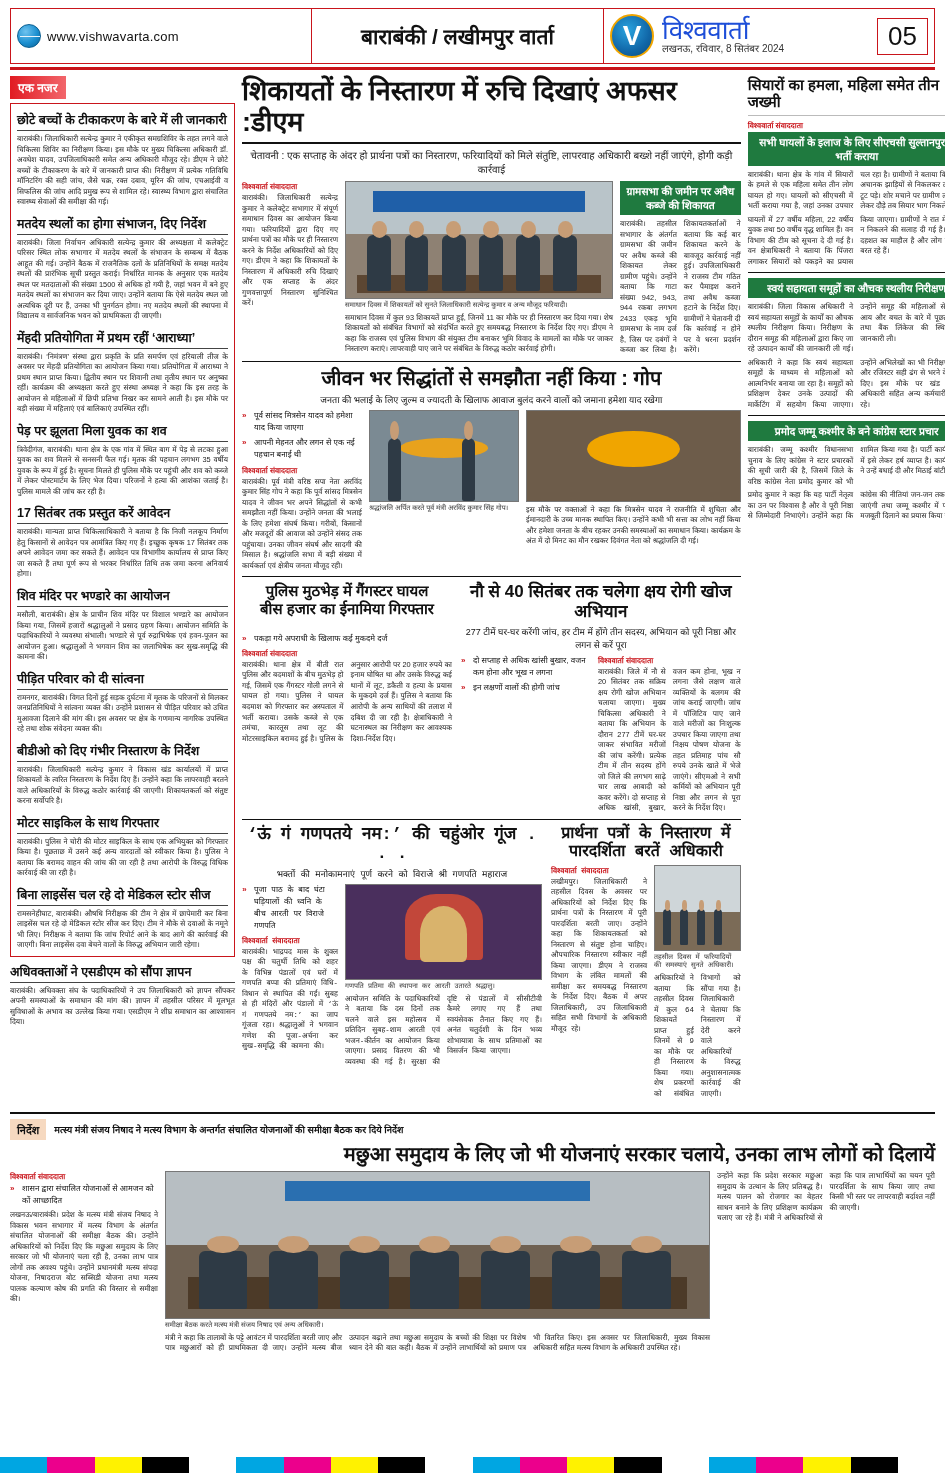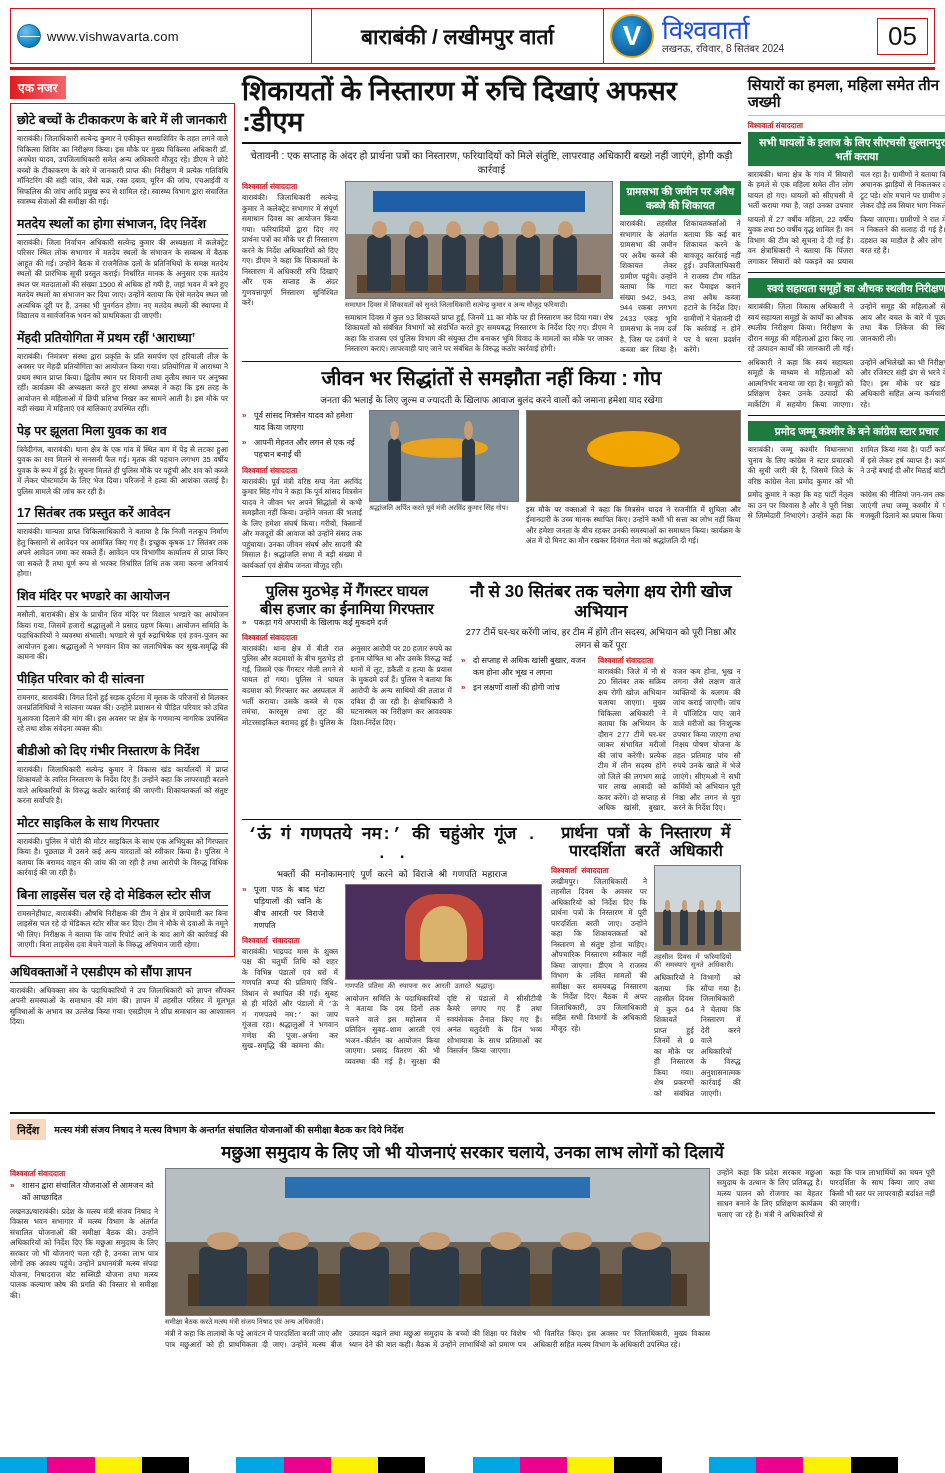--- a/index.html
+++ b/index.html
@@ -110,21 +110,21 @@
   .thin-rule { border-top:1px solid #bbb; margin:4px 0; }
   .two { column-count:2; column-gap:7px; }
   .three { column-count:3; column-gap:7px; }
 
   
   .bottom { margin-top:6px; }
   .bot-grid { display:grid; grid-template-columns: 148px 1fr 218px; gap:7px; }
   .tagbox { background:#f6d9c0; padding:3px 7px; font-size:11px; font-weight:bold; display:inline-block; }
   .tagrow { display:flex; align-items:center; gap:8px; }
   .tagrow .lead { font-size: 9.5px; font-weight:bold; }
-  .hdl-bot { font-size: 17px; font-weight:bold; text-align:center; line-height:1.15; margin:3px 0 5px; }
+  .hdl-bot { font-size: 20px; font-weight:bold; text-align:right; line-height:1.15; margin:3px 0 5px; }
 
   
   .cmyk { position:absolute; left:0; right:0; bottom:0; height:16px; display:flex; }
   .cmyk span { flex:1; }
   .p-sky { position:absolute; left:0; right:0; top:0; height:45%; background:#b9c4c9; }
   .p-floor { position:absolute; left:0; right:0; bottom:0; height:55%; background:#8e8173; }
   .p-person {
     position:absolute; bottom:6%; width:9%; height:48%;
     background:#2e3a45; border-radius:6px 6px 2px 2px;
   }
@@ -264,28 +264,28 @@
           </div>
         </div>
       </div>
 
       <div class="dark-rule"></div>
 
       <div style="display:grid; grid-template-columns: 210px 1fr; gap:9px;">
         <div>
           <div class="hdl3">पुलिस मुठभेड़ में गैंगस्टर घायल</div>
           <div class="hdl3">बीस हजार का ईनामिया गिरफ्तार</div>
-          <div class="bullets" style="margin-top:0">
+          <div class="bullets" style="margin-top:16px">
             <div>पकड़ा गये अपराधी के खिलाफ कई मुकदमे दर्ज</div>
           </div>
           <div class="byline">विश्ववार्ता संवाददाता</div>
           <div class="body-txt two">बाराबंकी। थाना क्षेत्र में बीती रात पुलिस और बदमाशों के बीच मुठभेड़ हो गई, जिसमें एक गैंगस्टर गोली लगने से घायल हो गया। पुलिस ने घायल बदमाश को गिरफ्तार कर अस्पताल में भर्ती कराया। उसके कब्जे से एक तमंचा, कारतूस तथा लूट की मोटरसाइकिल बरामद हुई है। पुलिस के अनुसार आरोपी पर 20 हजार रुपये का इनाम घोषित था और उसके विरुद्ध कई थानों में लूट, डकैती व हत्या के प्रयास के मुकदमे दर्ज हैं। पुलिस ने बताया कि आरोपी के अन्य साथियों की तलाश में दबिश दी जा रही है। क्षेत्राधिकारी ने घटनास्थल का निरीक्षण कर आवश्यक दिशा-निर्देश दिए।</div>
         </div>
         <div>
-          <div class="hdl3" style="font-size:17px">नौ से 30 सितंबर तक चलेगा क्षय रोगी खोज अभियान</div>
+          <div class="hdl3" style="font-size:17px">नौ से 40 सितंबर तक चलेगा क्षय रोगी खोज अभियान</div>
           <div class="subline">277 टीमें घर-घर करेंगी जांच, हर टीम में होंगे तीन सदस्य, अभियान को पूरी निष्ठा और लगन से करें पूरा</div>
           <div style="display:grid;grid-template-columns:130px 1fr;gap:7px">
             <div class="bullets">
               <div>दो सप्ताह से अधिक खांसी बुखार, वजन कम होना और भूख न लगना</div>
               <div>इन लक्षणों वालों की होगी जांच</div>
             </div>
             <div>
               <div class="byline">विश्ववार्ता संवाददाता</div>
               <div class="body-txt two">बाराबंकी। जिले में नौ से 20 सितंबर तक सक्रिय क्षय रोगी खोज अभियान चलाया जाएगा। मुख्य चिकित्सा अधिकारी ने बताया कि अभियान के दौरान 277 टीमें घर-घर जाकर संभावित मरीजों की जांच करेंगी। प्रत्येक टीम में तीन सदस्य होंगे जो जिले की लगभग साढ़े चार लाख आबादी को कवर करेंगे। दो सप्ताह से अधिक खांसी, बुखार, वजन कम होना, भूख न लगना जैसे लक्षण वाले व्यक्तियों के बलगम की जांच कराई जाएगी। जांच में पॉजिटिव पाए जाने वाले मरीजों का निःशुल्क उपचार किया जाएगा तथा निक्षय पोषण योजना के तहत प्रतिमाह पांच सौ रुपये उनके खाते में भेजे जाएंगे। सीएमओ ने सभी कर्मियों को अभियान पूरी निष्ठा और लगन से पूरा करने के निर्देश दिए।</div>
             </div>

